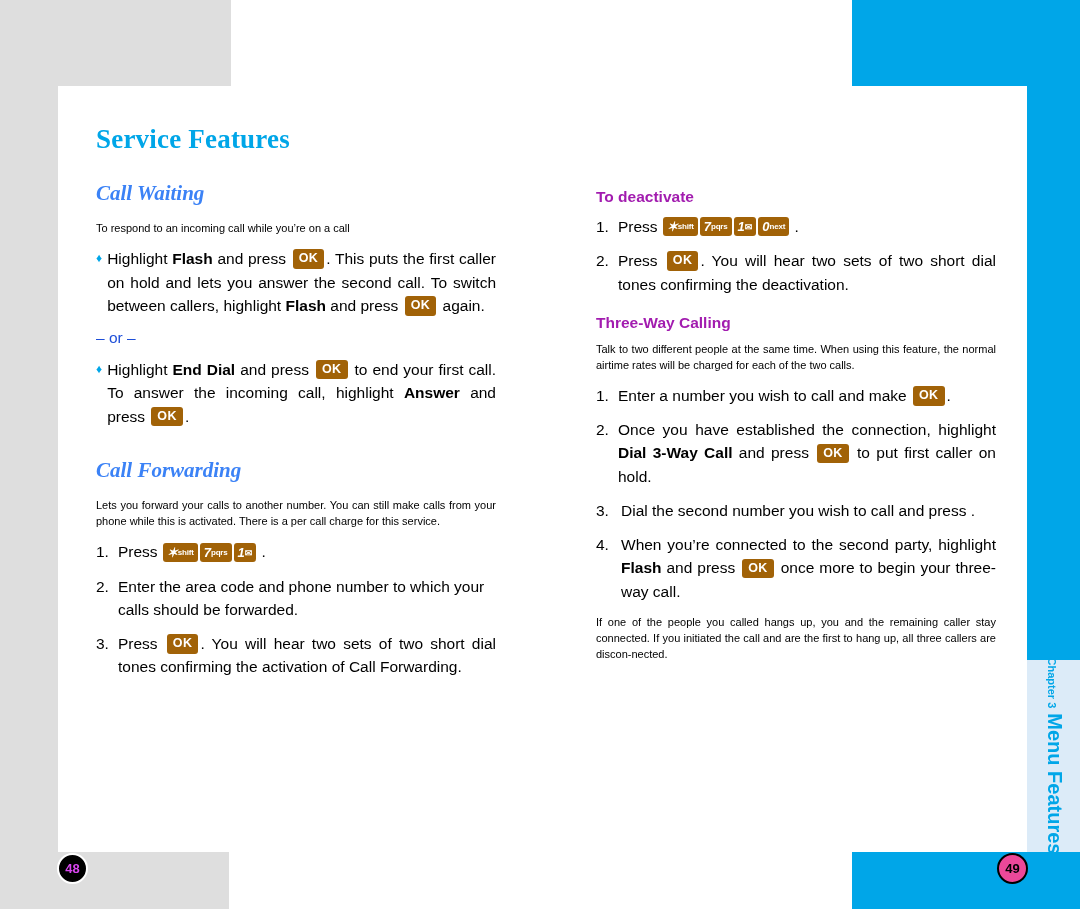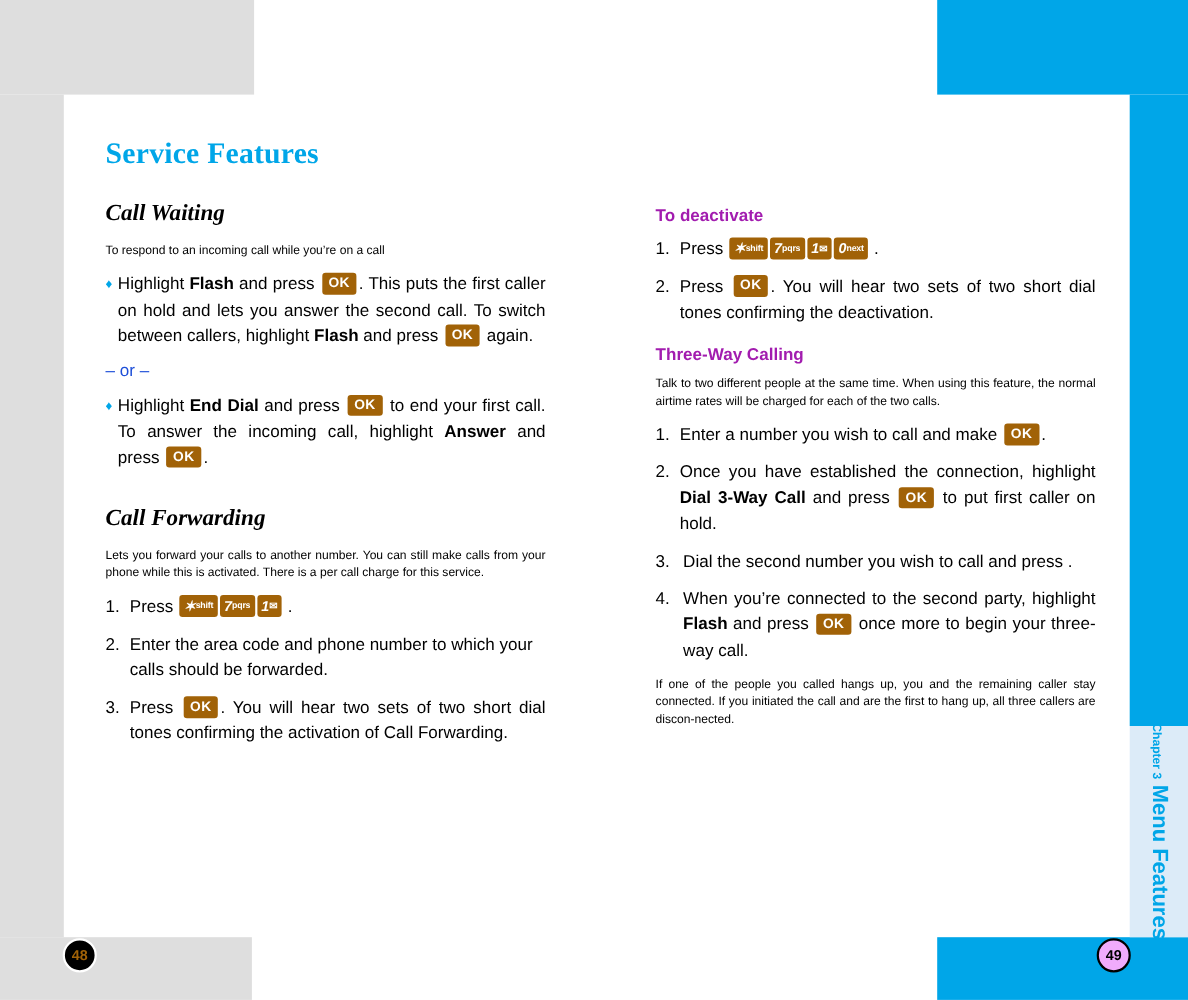--- a/index.html
+++ b/index.html
@@ -48,26 +48,26 @@
   
   .pagenum {
     position: absolute;
     width: 27px; height: 27px;
     border-radius: 50%;
     display: flex; align-items: center; justify-content: center;
     font-size: 13px; font-weight: bold;
   }
   .pagenum-left {
     left: 57px; top: 853px;
-    background: #000000; color: #a16207;
+    background: #000000; color: #d946ef;
     border: 2px solid #ffffff;
   }
   .pagenum-right {
     left: 997px; top: 853px;
-    background: #f0abfc; color: #000000;
+    background: #ec4899; color: #000000;
     border: 2px solid #000000;
   }
 
   
   .content { position: absolute; left: 0; top: 0; width: 1080px; height: 909px; }
 
   .col-left  { position: absolute; left: 96px;  top: 124px; width: 400px; }
   .col-right { position: absolute; left: 596px; top: 188px; width: 400px; }
 
   h1.page-title {
@@ -78,21 +78,21 @@
     color: #00a6e8;
     letter-spacing: 0.2px;
   }
 
   h2.section {
     margin: 0 0 14px 0;
     font-family: "Liberation Serif", serif;
     font-style: italic;
     font-weight: bold;
     font-size: 21px;
-    color: #000000;
+    color: #3b82f6;
   }
   h2.section.spaced { margin-top: 30px; }
 
   h3.subsection {
     margin: 0 0 9px 0;
     font-size: 15.5px;
     font-weight: bold;
     color: #a21caf;
   }
   h3.subsection.spaced { margin-top: 18px; }

